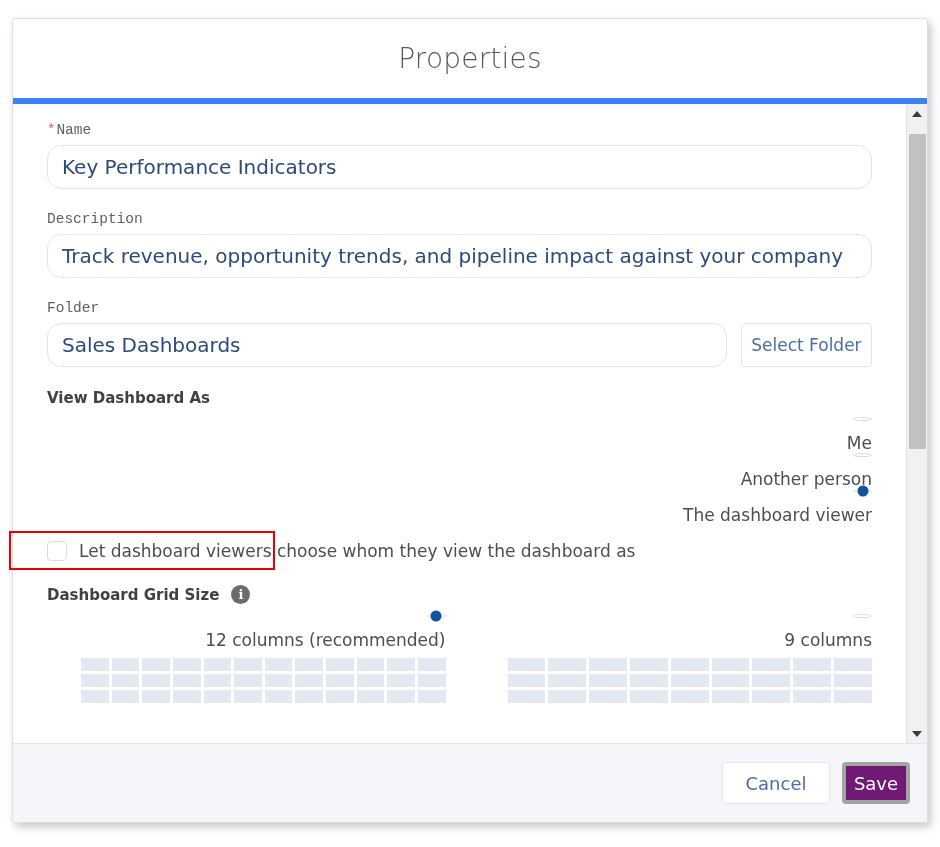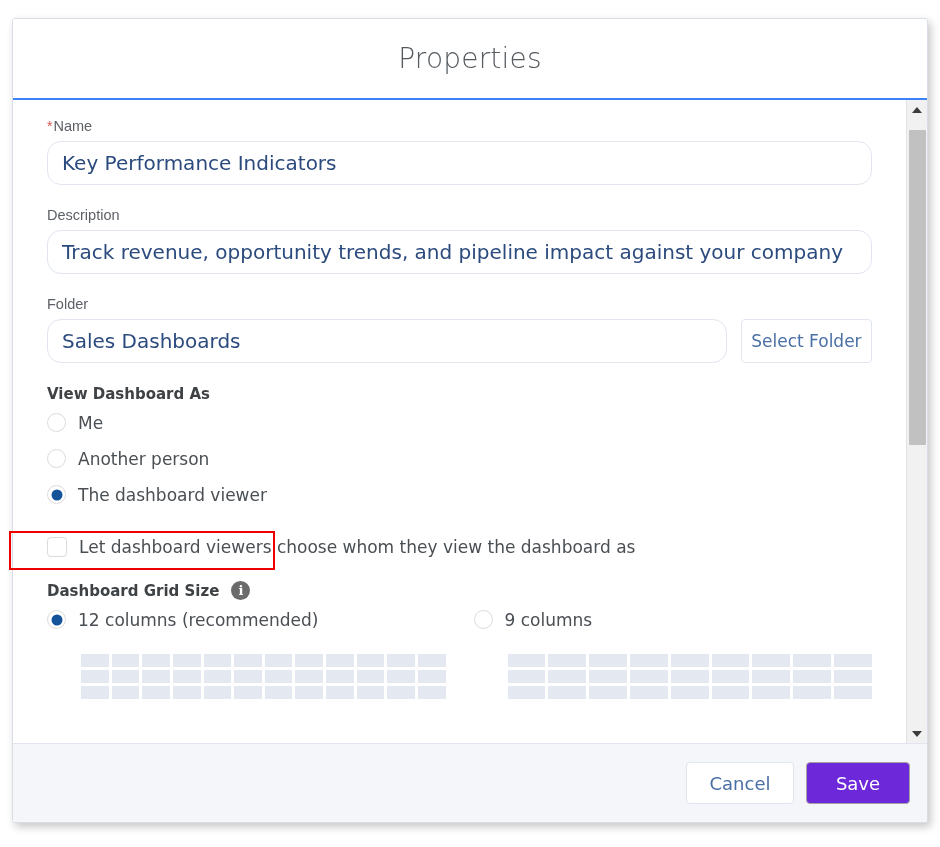--- a/index.html
+++ b/index.html
@@ -33,21 +33,21 @@
     display: flex;
     flex-direction: column;
     overflow: hidden;
     box-sizing: border-box;
   }
 
   
   .modal-header {
     height: 79px;
     min-height: 79px;
-    border-bottom: 2px solid #3b82f6;
+    border-bottom: 6px solid #3b82f6;
     display: flex;
     align-items: center;
     justify-content: center;
     background: #ffffff;
   }
   .modal-title {
     font-size: 28px;
     font-weight: 300;
     color: #54595e;
     letter-spacing: 0.2px;
@@ -107,21 +107,21 @@
     background: #c1c1c1;
     border-radius: 1px;
   }
 
   
   .field { margin-bottom: 22px; }
   .field-label {
     font-size: 14.5px;
     color: #5d6166;
     margin-bottom: 7px;
-    font-family: Liberation Sans, sans-serif;
+    font-family: Liberation Mono, monospace;
   }
   .req-star {
     color: #d9534f;
     font-size: 14px;
     margin-right: 1px;
   }
 
   .text-input {
     width: 100%;
     height: 44px;
@@ -184,23 +184,24 @@
     display: inline-flex;
     align-items: center;
     justify-content: center;
     font-family: "DejaVu Serif", serif;
     cursor: pointer;
   }
 
   
   .radio-row {
     display: flex;
-    align-items: flex-start;
+    align-items: flex-end;
     gap: 12px;
     height: 36px;
+    flex-direction: column;
   }
   .radio {
     width: 19px;
     height: 19px;
     min-width: 19px;
     border-radius: 50%;
     border: 1px solid #dddbda;
     background: #ffffff;
     box-sizing: border-box;
     position: relative;
@@ -300,23 +301,23 @@
     box-sizing: border-box;
     font-family: "DejaVu Sans", sans-serif;
   }
   .btn-cancel {
     width: 108px;
     background: #ffffff;
     border: 1px solid #e0e5ee;
     color: #4a6fa5;
   }
   .btn-save {
-    width: 104px;
-    background: #6d28d9;
-    border: 1px solid #a3a3a3;
+    width: 68px;
+    background: #701a75;
+    border: 4px solid #a3a3a3;
     color: #ffffff;
   }
 </style>
 </head>
 <body>
 
 <div id="screen">
 
   <div class="modal">
 

